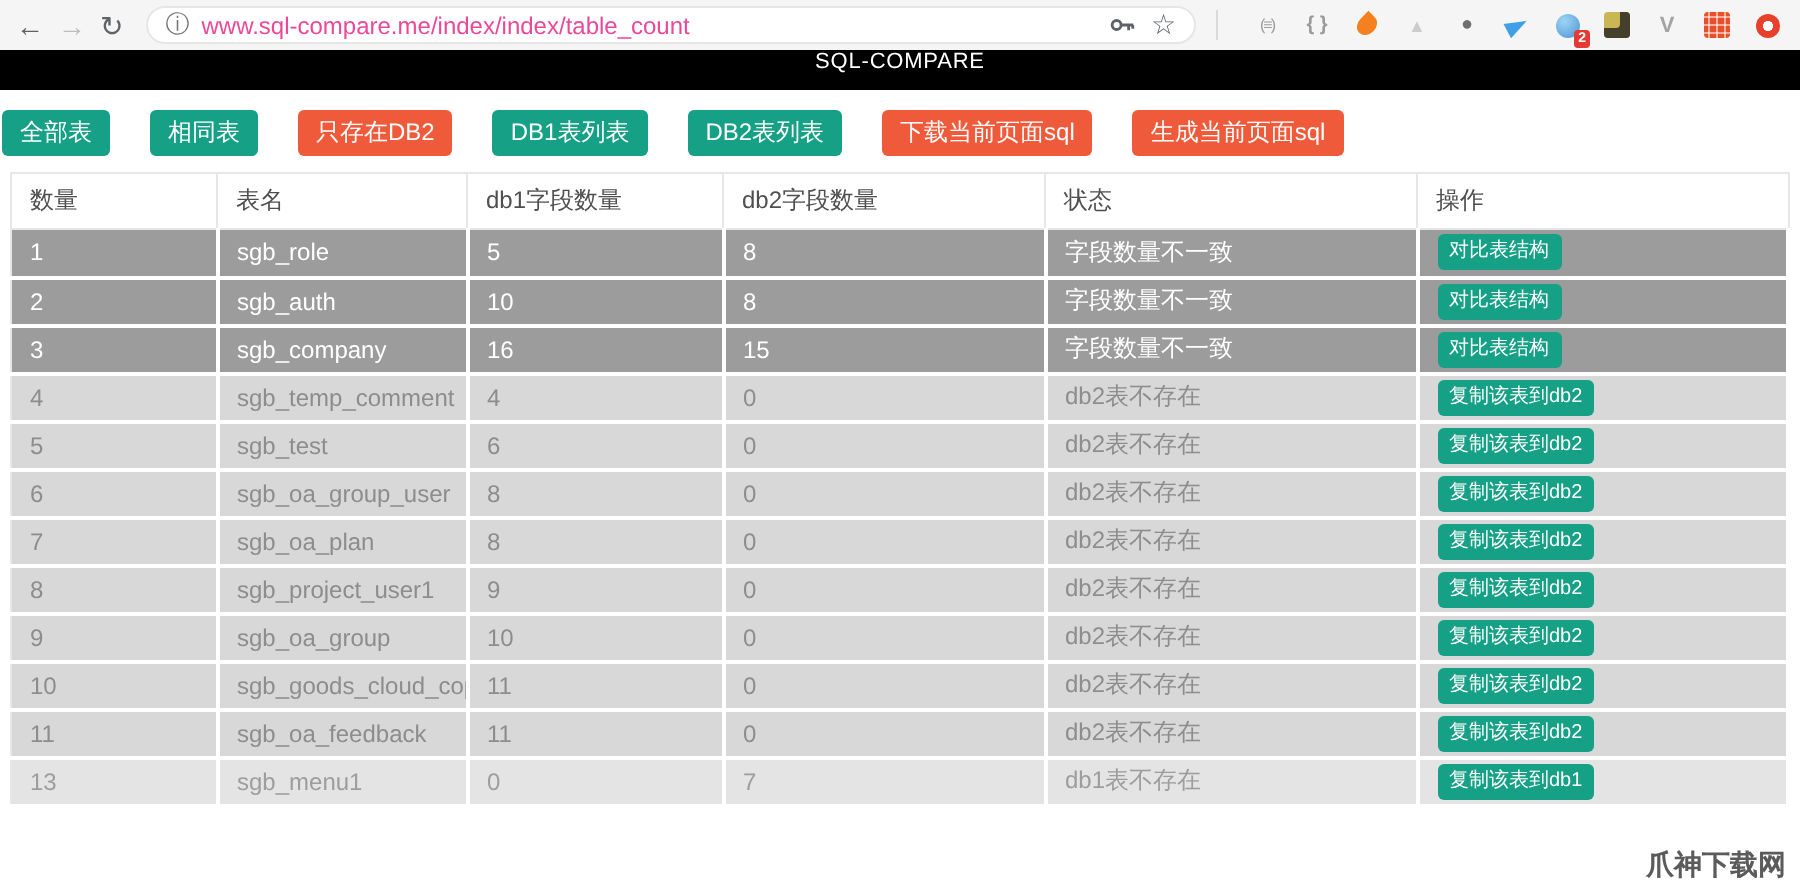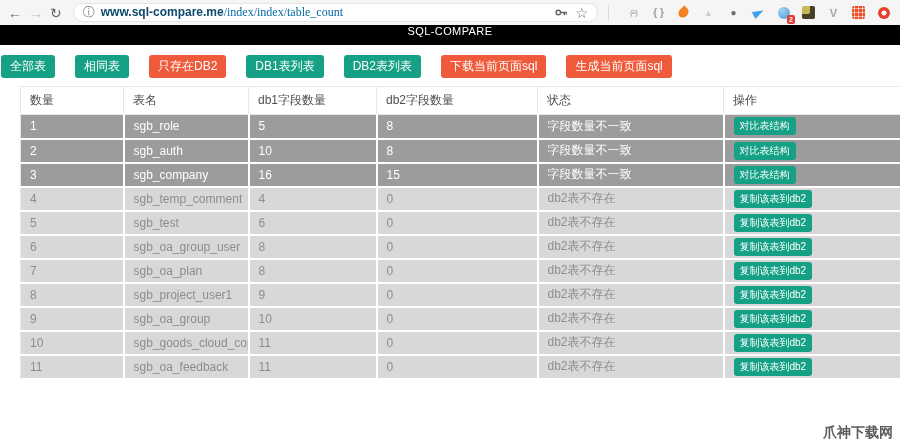--- a/index.html
+++ b/index.html
@@ -20,22 +20,22 @@
   .nav-icon { font-size: 14px; color: #5f6368; line-height: 1; cursor: default; }
   .nav-icon.disabled { color: #bdbdbd; }
   .omnibox {
     flex: 1; height: 19px;
     background: #fff; border: 1px solid #e6e6e6; border-radius: 11px;
     display: flex; align-items: center; gap: 6px;
     padding: 0 9px; margin-left: 4px;
   }
   .info-icon { color: #757575; font-size: 12px; }
   .url { font-size: 12px; white-space: nowrap; }
-  .url .host { color: #0c4a6e; font-weight: bold; }
-  .url .path { color: #0369a1; font-family: Liberation Serif, serif; }
+  .url .host { color: #ec4899; }
+  .url .path { color: #ec4899; }
   .omni-spacer { flex: 1; }
   .star-icon { font-size: 14px; color: #5f6368; }
   .ext-separator { width: 1px; height: 15px; background: #dadada; margin: 0 3px; }
   .ext-area { display: flex; align-items: center; gap: 8px; margin-left: 6px; }
   .ext {
     width: 17px; height: 17px; display: flex; align-items: center; justify-content: center;
     font-size: 10px; color: #9a9a9a; position: relative; cursor: default;
   }
   .ext-paren-equals { font-size: 8px; letter-spacing: -1px; color: #9a9a9a; }
   .ext-braces { font-weight: bold; font-size: 10px; color: #9a9a9a; }
@@ -88,21 +88,21 @@
   .toolbar { display: flex; gap: 20px; padding: 10px 0 8px 1px; }
   .tb-btn {
     border: none; color: #fff; font-size: 12px;
     padding: 5px 9px; border-radius: 3px; cursor: pointer;
     font-family: inherit; line-height: 1.1; white-space: nowrap;
   }
   .tb-btn.teal { background: #16a085; }
   .tb-btn.red { background: #ee5a3a; }
 
   
-  .table-wrap { padding: 0 20px; }
+  .table-wrap { padding: 0 5px; }
   table.compare {
     width: 890px; border-collapse: collapse; table-layout: fixed;
     font-size: 12px; border: 1px solid #e7e7e7;
   }
   table.compare th {
     text-align: left; font-weight: normal; color: #4f4f4f;
     padding: 5px 9px; height: 23px;
     border: 1px solid #e7e7e7; background: #fff;
   }
   table.compare td {
@@ -281,17 +281,25 @@
           <td><button class="action-btn">复制该表到db2</button></td>
         </tr>
         <tr class="light">
           <td>11</td>
           <td>sgb_oa_feedback</td>
           <td>11</td>
           <td>0</td>
           <td>db2表不存在</td>
           <td><button class="action-btn">复制该表到db2</button></td>
         </tr>
+        <tr class="lighter">
+          <td>13</td>
+          <td>sgb_menu1</td>
+          <td>0</td>
+          <td>7</td>
+          <td>db1表不存在</td>
+          <td><button class="action-btn">复制该表到db1</button></td>
+        </tr>
       </tbody>
   </table>
 </div>
 
 <div class="watermark">爪神下载网</div>
 
 </body></html>

